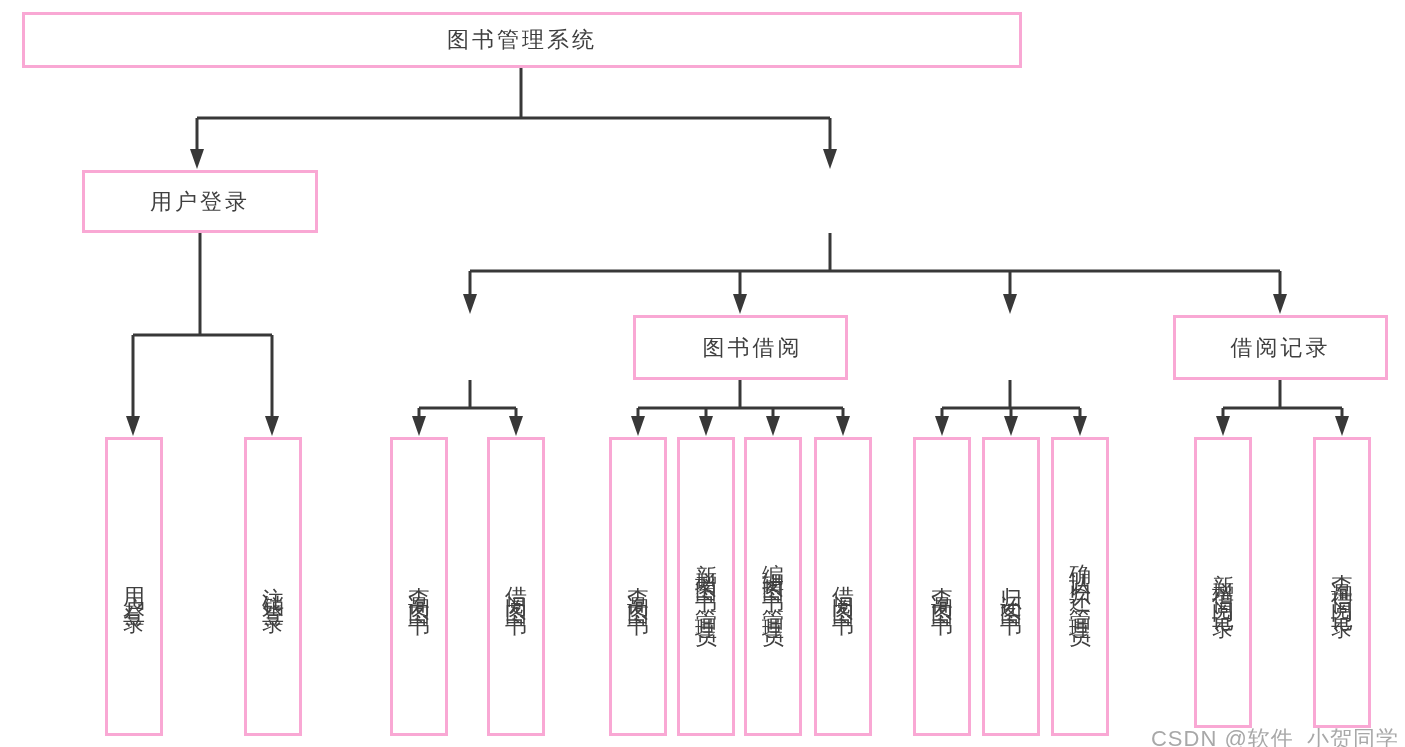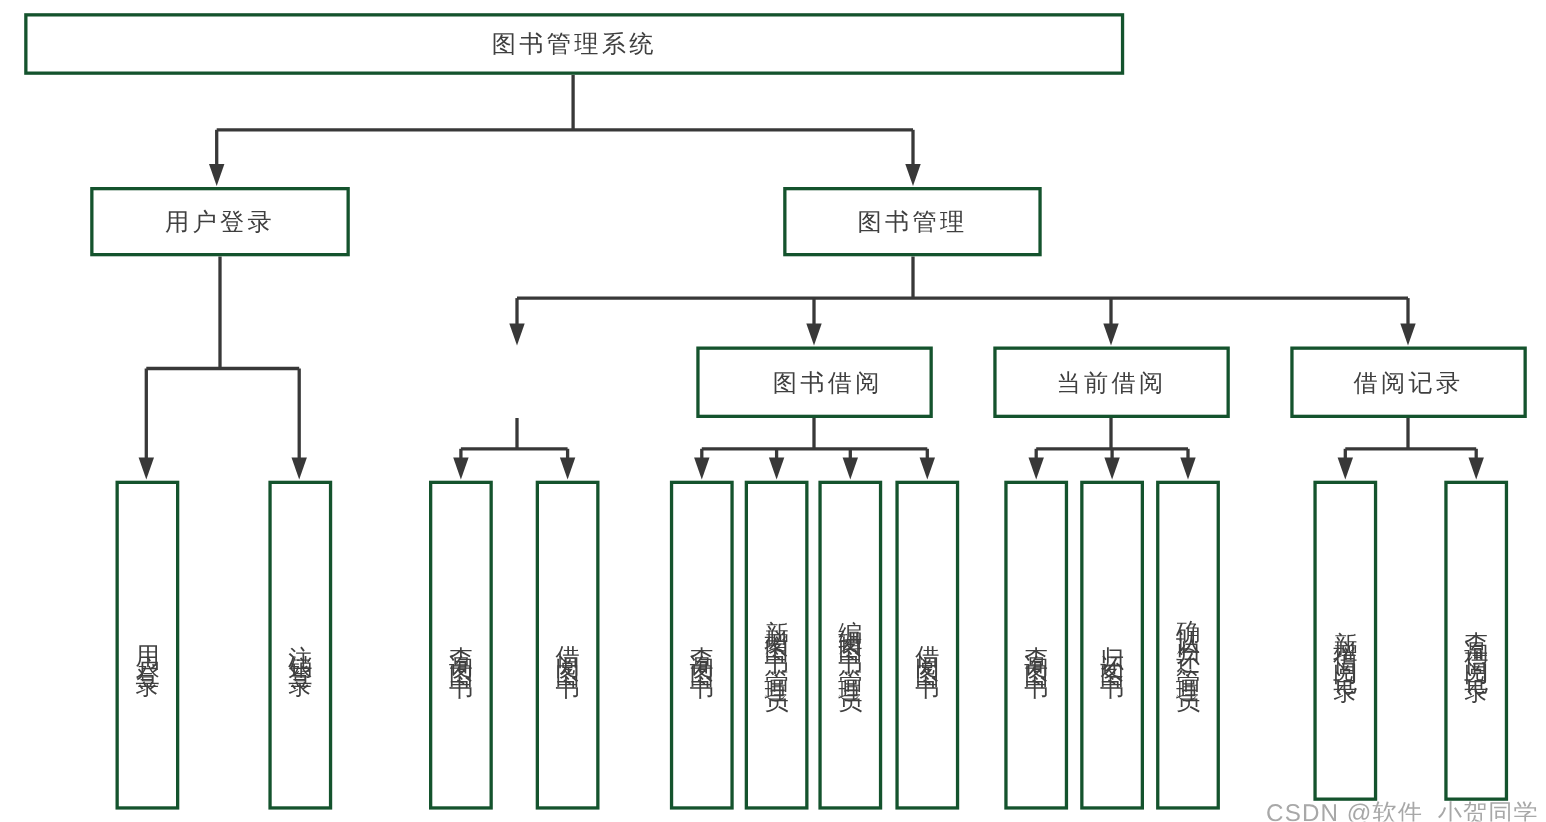--- a/index.html
+++ b/index.html
@@ -17,21 +17,21 @@
   }
   #connectors {
     position: absolute;
     left: 0;
     top: 0;
     z-index: 0;
   }
   .node {
     position: absolute;
     box-sizing: border-box;
-    border: 3px solid #14532d;
+    border: 3px solid #f9a8d4;
     background: #ffffff;
     display: flex;
     align-items: center;
     justify-content: center;
     color: #3f3f3f;
     z-index: 1;
   }
   .h-node {
     font-size: 22px;
     letter-spacing: 3px;
@@ -158,24 +158,22 @@
       <polygon points="1080,436 1073,416 1087,416"></polygon>
 
       <polygon points="1223,436 1216,416 1230,416"></polygon>
       <polygon points="1342,436 1335,416 1349,416"></polygon>
     </g>
   </svg>
 
   <div class="node h-node n-root">图书管理系统</div>
 
   <div class="node h-node n-l2a">用户登录</div>
-  <div class="node h-node n-l2b">图书管理</div>
 
   <div class="node h-node n-l3 n-l3b">图书借阅</div>
-  <div class="node h-node n-l3 n-l3c">当前借阅</div>
   <div class="node h-node n-l3 n-l3d">借阅记录</div>
 
   <div class="node leaf lf-g1a">
     <span>用户登录</span>
   </div>
   <div class="node leaf lf-g1b">
     <span>注销登录</span>
   </div>
 
   <div class="node leaf lf-g2a">

